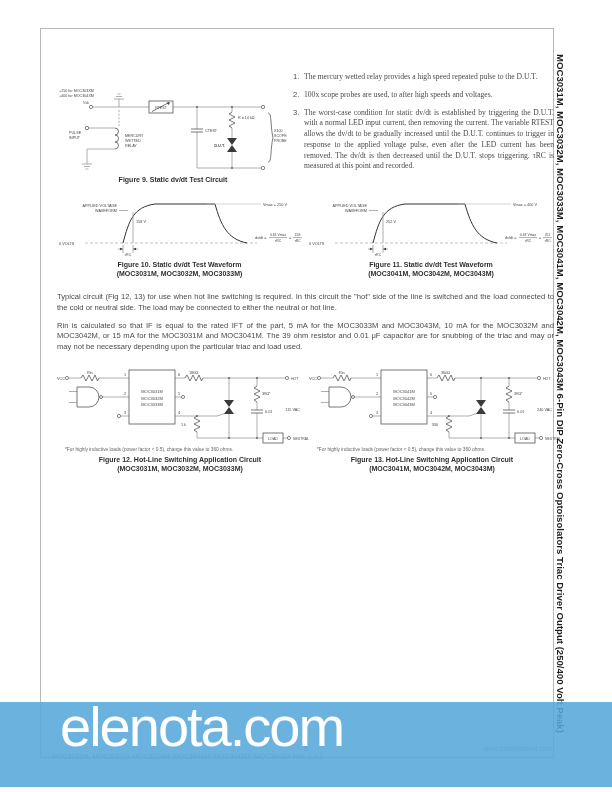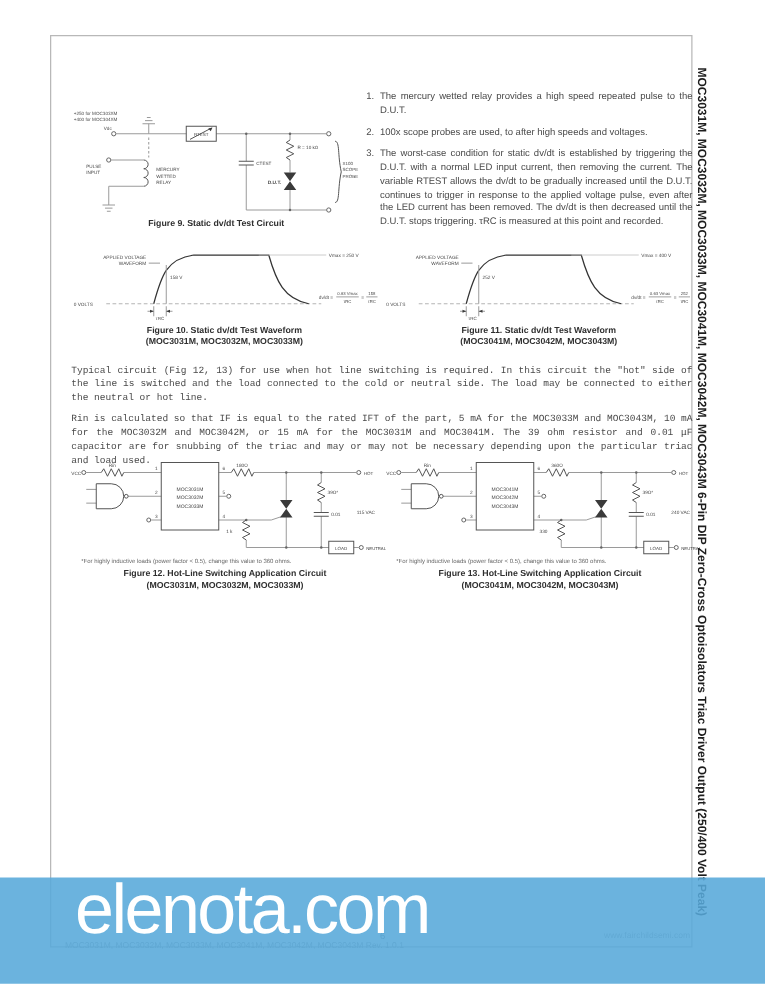--- a/index.html
+++ b/index.html
@@ -8,40 +8,40 @@
     font-family:"Liberation Sans", sans-serif; overflow:hidden;
   }
   .page-border { position:absolute; left:40px; top:28px; width:512px; height:728px;
     border:1px solid #b8b8b8; z-index:0; }
 
   
   .notes { position:absolute; left:293px; top:72px; width:261px;
     font-size:7.6px; line-height:1.42; color:#4a4a4a; text-align:justify; z-index:1; }
   .note { display:flex; margin-bottom:7px; }
   .note .num { flex:0 0 11px; }
-  .note .txt { flex:1; }
+  .note .txt { flex:1;font-family:Liberation Serif, serif; }
 
   .figure { position:absolute; z-index:1; }
   .cap { font-weight:bold; font-size:7px; line-height:1.35; text-align:center; color:#2f2f2f; margin-top:3px; }
   .footnote { font-size:4.8px; color:#666; margin:1px 0 3px 8px; }
 
   svg { display:block; overflow:visible; }
   svg text { font-family:"Liberation Sans", sans-serif; fill:#474747; }
   .wire { stroke:#9a9a9a; stroke-width:0.8; fill:none; }
   .comp { stroke:#555; stroke-width:0.8; fill:none; }
   .dark { stroke:#333; stroke-width:1; fill:none; }
   .dashed { stroke:#aaaaaa; stroke-width:0.7; fill:none; stroke-dasharray:3 2; }
   .mech { stroke:#888; stroke-width:0.7; fill:none; stroke-dasharray:2 1.6; }
   .dot { fill:#666; }
   .term { fill:#fff; stroke:#666; stroke-width:0.8; }
   .fill { fill:#3a3a3a; stroke:none; }
 
   .paras { position:absolute; left:57px; top:292px; width:497px;
     font-size:7.6px; line-height:1.42; color:#4a4a4a; text-align:justify; z-index:1; }
-  .paras p { margin:0 0 7px 0;font-family:Liberation Mono, monospace; }
+  .paras p { margin:0 0 7px 0; }
 
   .footer-left  { position:absolute; left:52px;  top:753px; font-size:6.8px; color:#9b9b9b; z-index:1; }
   .footer-page  { position:absolute; left:0; top:744px; width:612px; text-align:center; font-size:7.5px; color:#777; z-index:1; }
   .footer-right { position:absolute; right:60px; top:745px; font-size:6.8px; color:#a8a8a8; z-index:1; }
 
   .sidebar-title { position:absolute; left:555px; top:54px; height:726px;
     writing-mode:vertical-rl; font-size:9.6px; font-weight:bold; color:#1d1d1d;
     white-space:nowrap; z-index:2; }
 
   .wm-band { position:absolute; left:0; top:702px; width:612px; height:85px;

